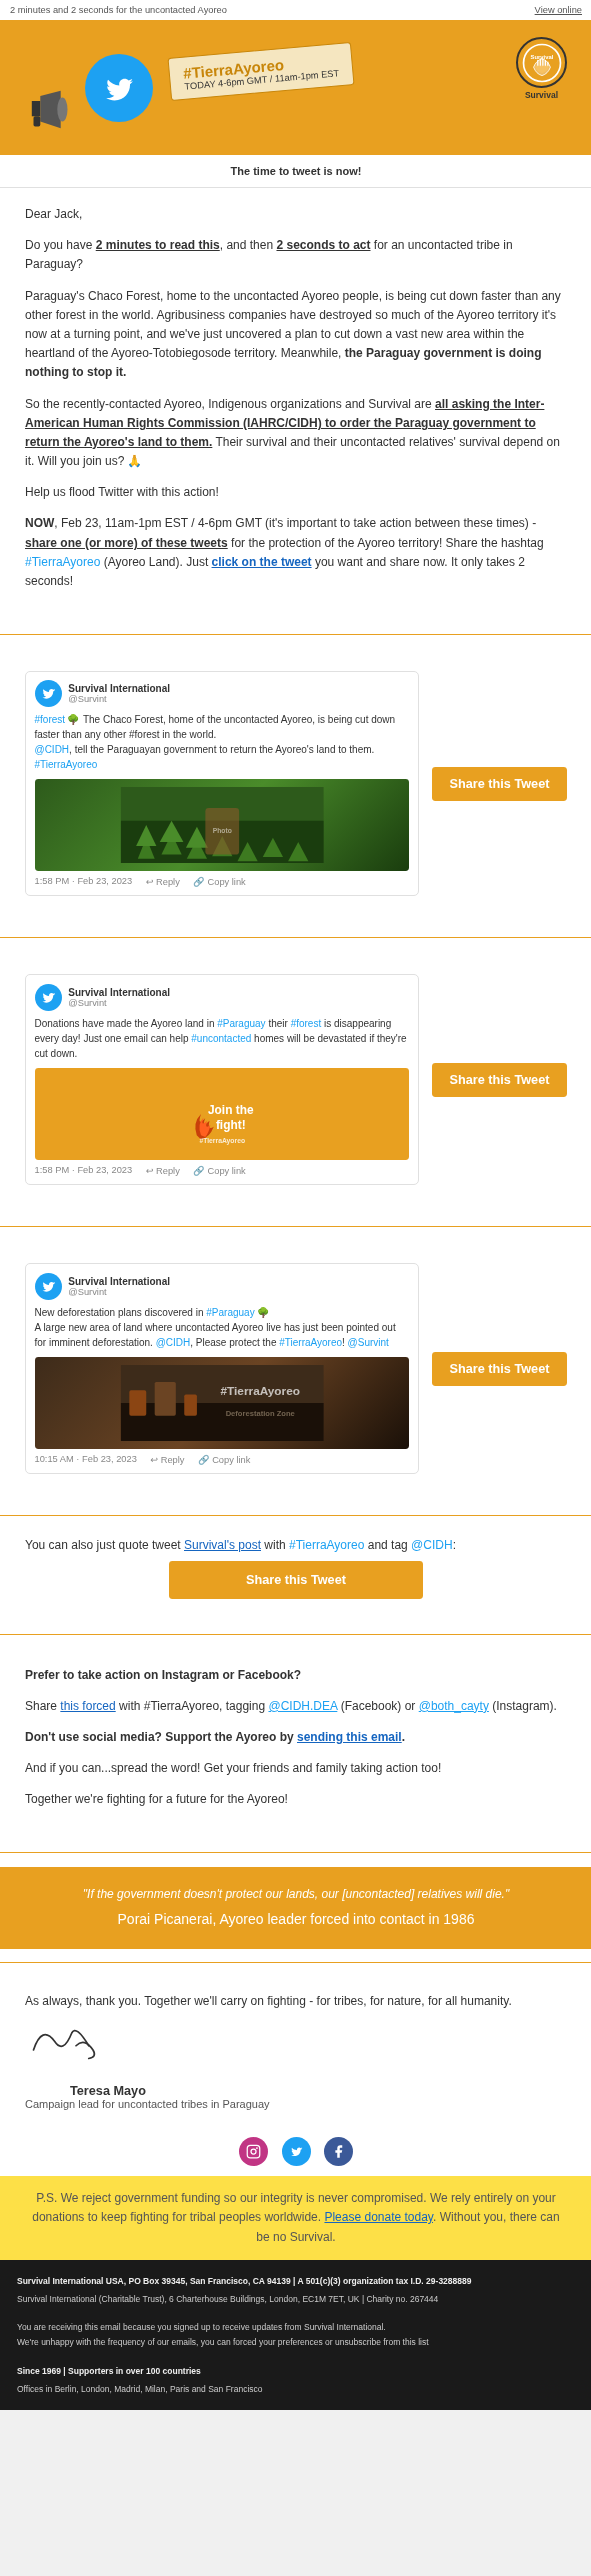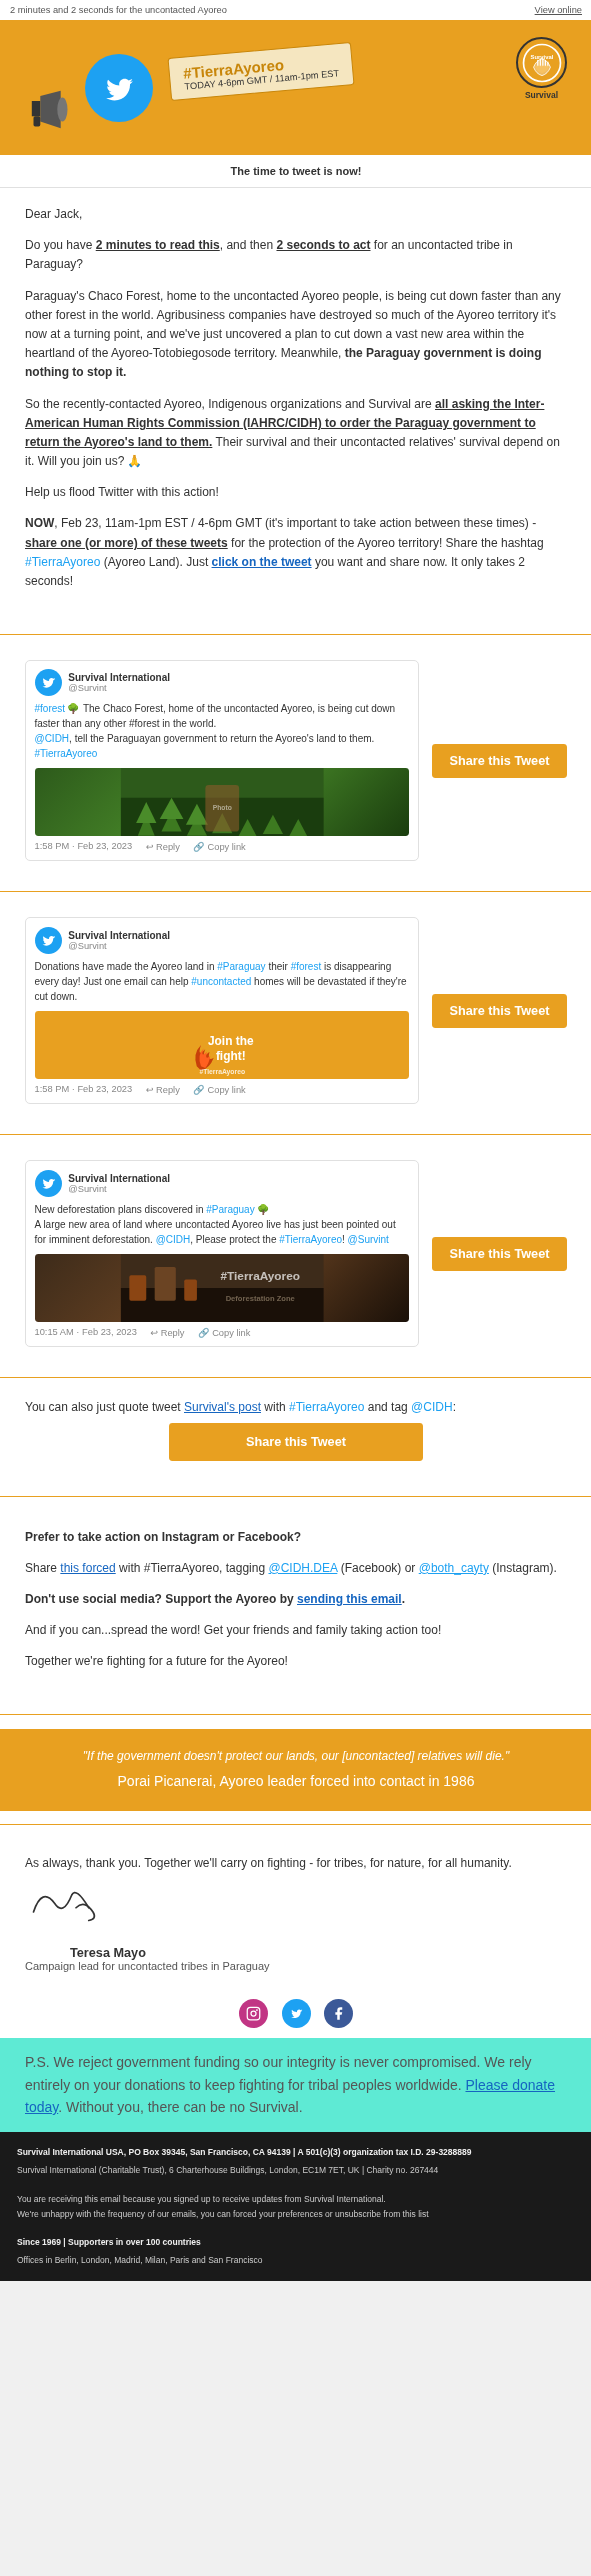--- a/index.html
+++ b/index.html
@@ -124,21 +124,21 @@
 
     
     .tweet-section {
       padding: 8.5px 25px 13.5px 25px;
       background: #fff;
     }
     .tweet-card-row {
       display: flex;
       align-items: flex-start;
       gap: 13.5px;
-      margin: 3px 0;
+      margin: 14px 0;
     }
     .tweet-card {
       flex: 1;
       border: 0.8px solid #e0e0e0;
       border-radius: 5px;
       padding: 8.5px;
       font-size: 10px;
       color: #333;
       background: #fff;
     }
@@ -274,24 +274,25 @@
       font-weight: bold;
       font-size: 12px;
     }
     .ig { background: #c13584; }
     .tw { background: #1da1f2; }
     .fb { background: #3b5998; }
 
     
     .ps-section {
       padding: 13.5px 25px;
-      font-size: 14px;
+      font-size: 12px;
       color: #555;
       line-height: 1.6;
-      background: #5eead4;
+      background: #fde047;
+      text-align: center;
     }
 
     
     .footer {
       background: #1a1a1a;
       color: #ccc;
       font-size: 8.5px;
       padding: 13.5px 17px;
       line-height: 1.7;
     }
@@ -299,21 +300,21 @@
       font-weight: bold;
       color: #eee;
       margin-bottom: 3.4px;
     }
 
     .hashtag { color: #1da1f2; }
     .at-mention { color: #1da1f2; }
 
     .tweet-img-block {
       width: 100%;
-      height: 68px;
+      height: 92px;
       border-radius: 3.4px;
       margin-top: 5px;
       overflow: hidden;
       position: relative;
       display: flex;
       align-items: center;
       justify-content: center;
       font-size: 10px;
       font-weight: bold;
     }

